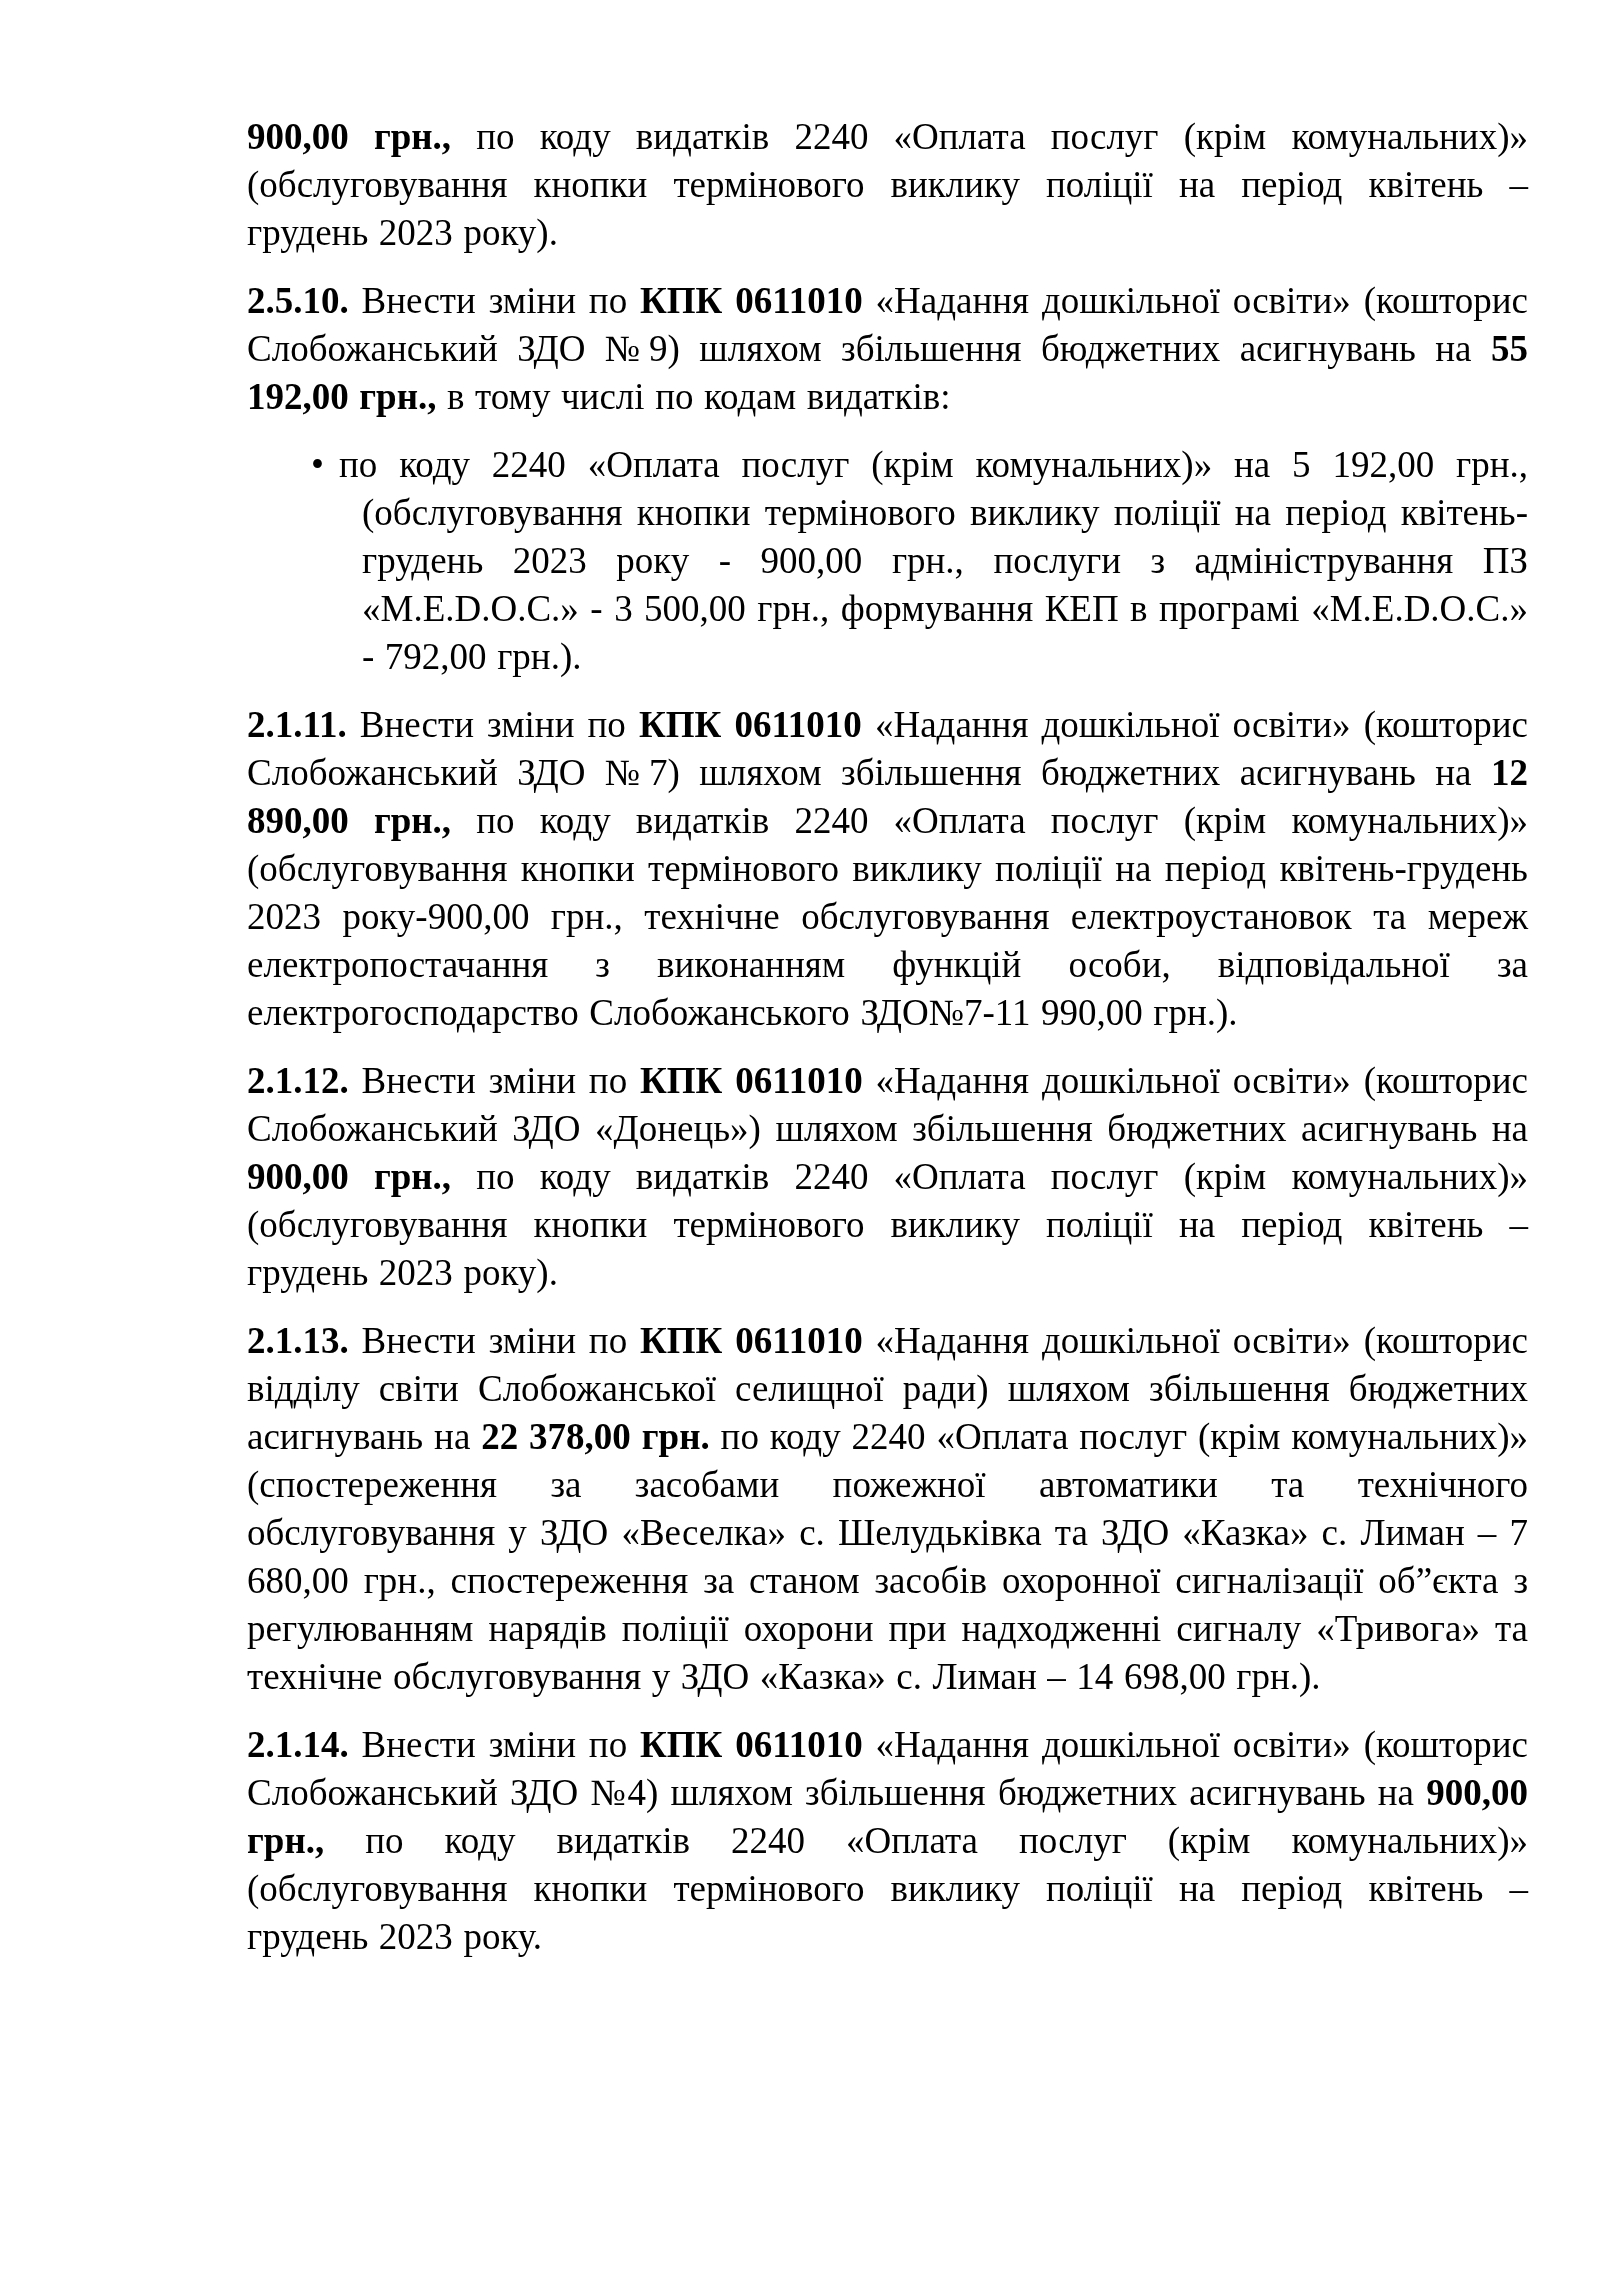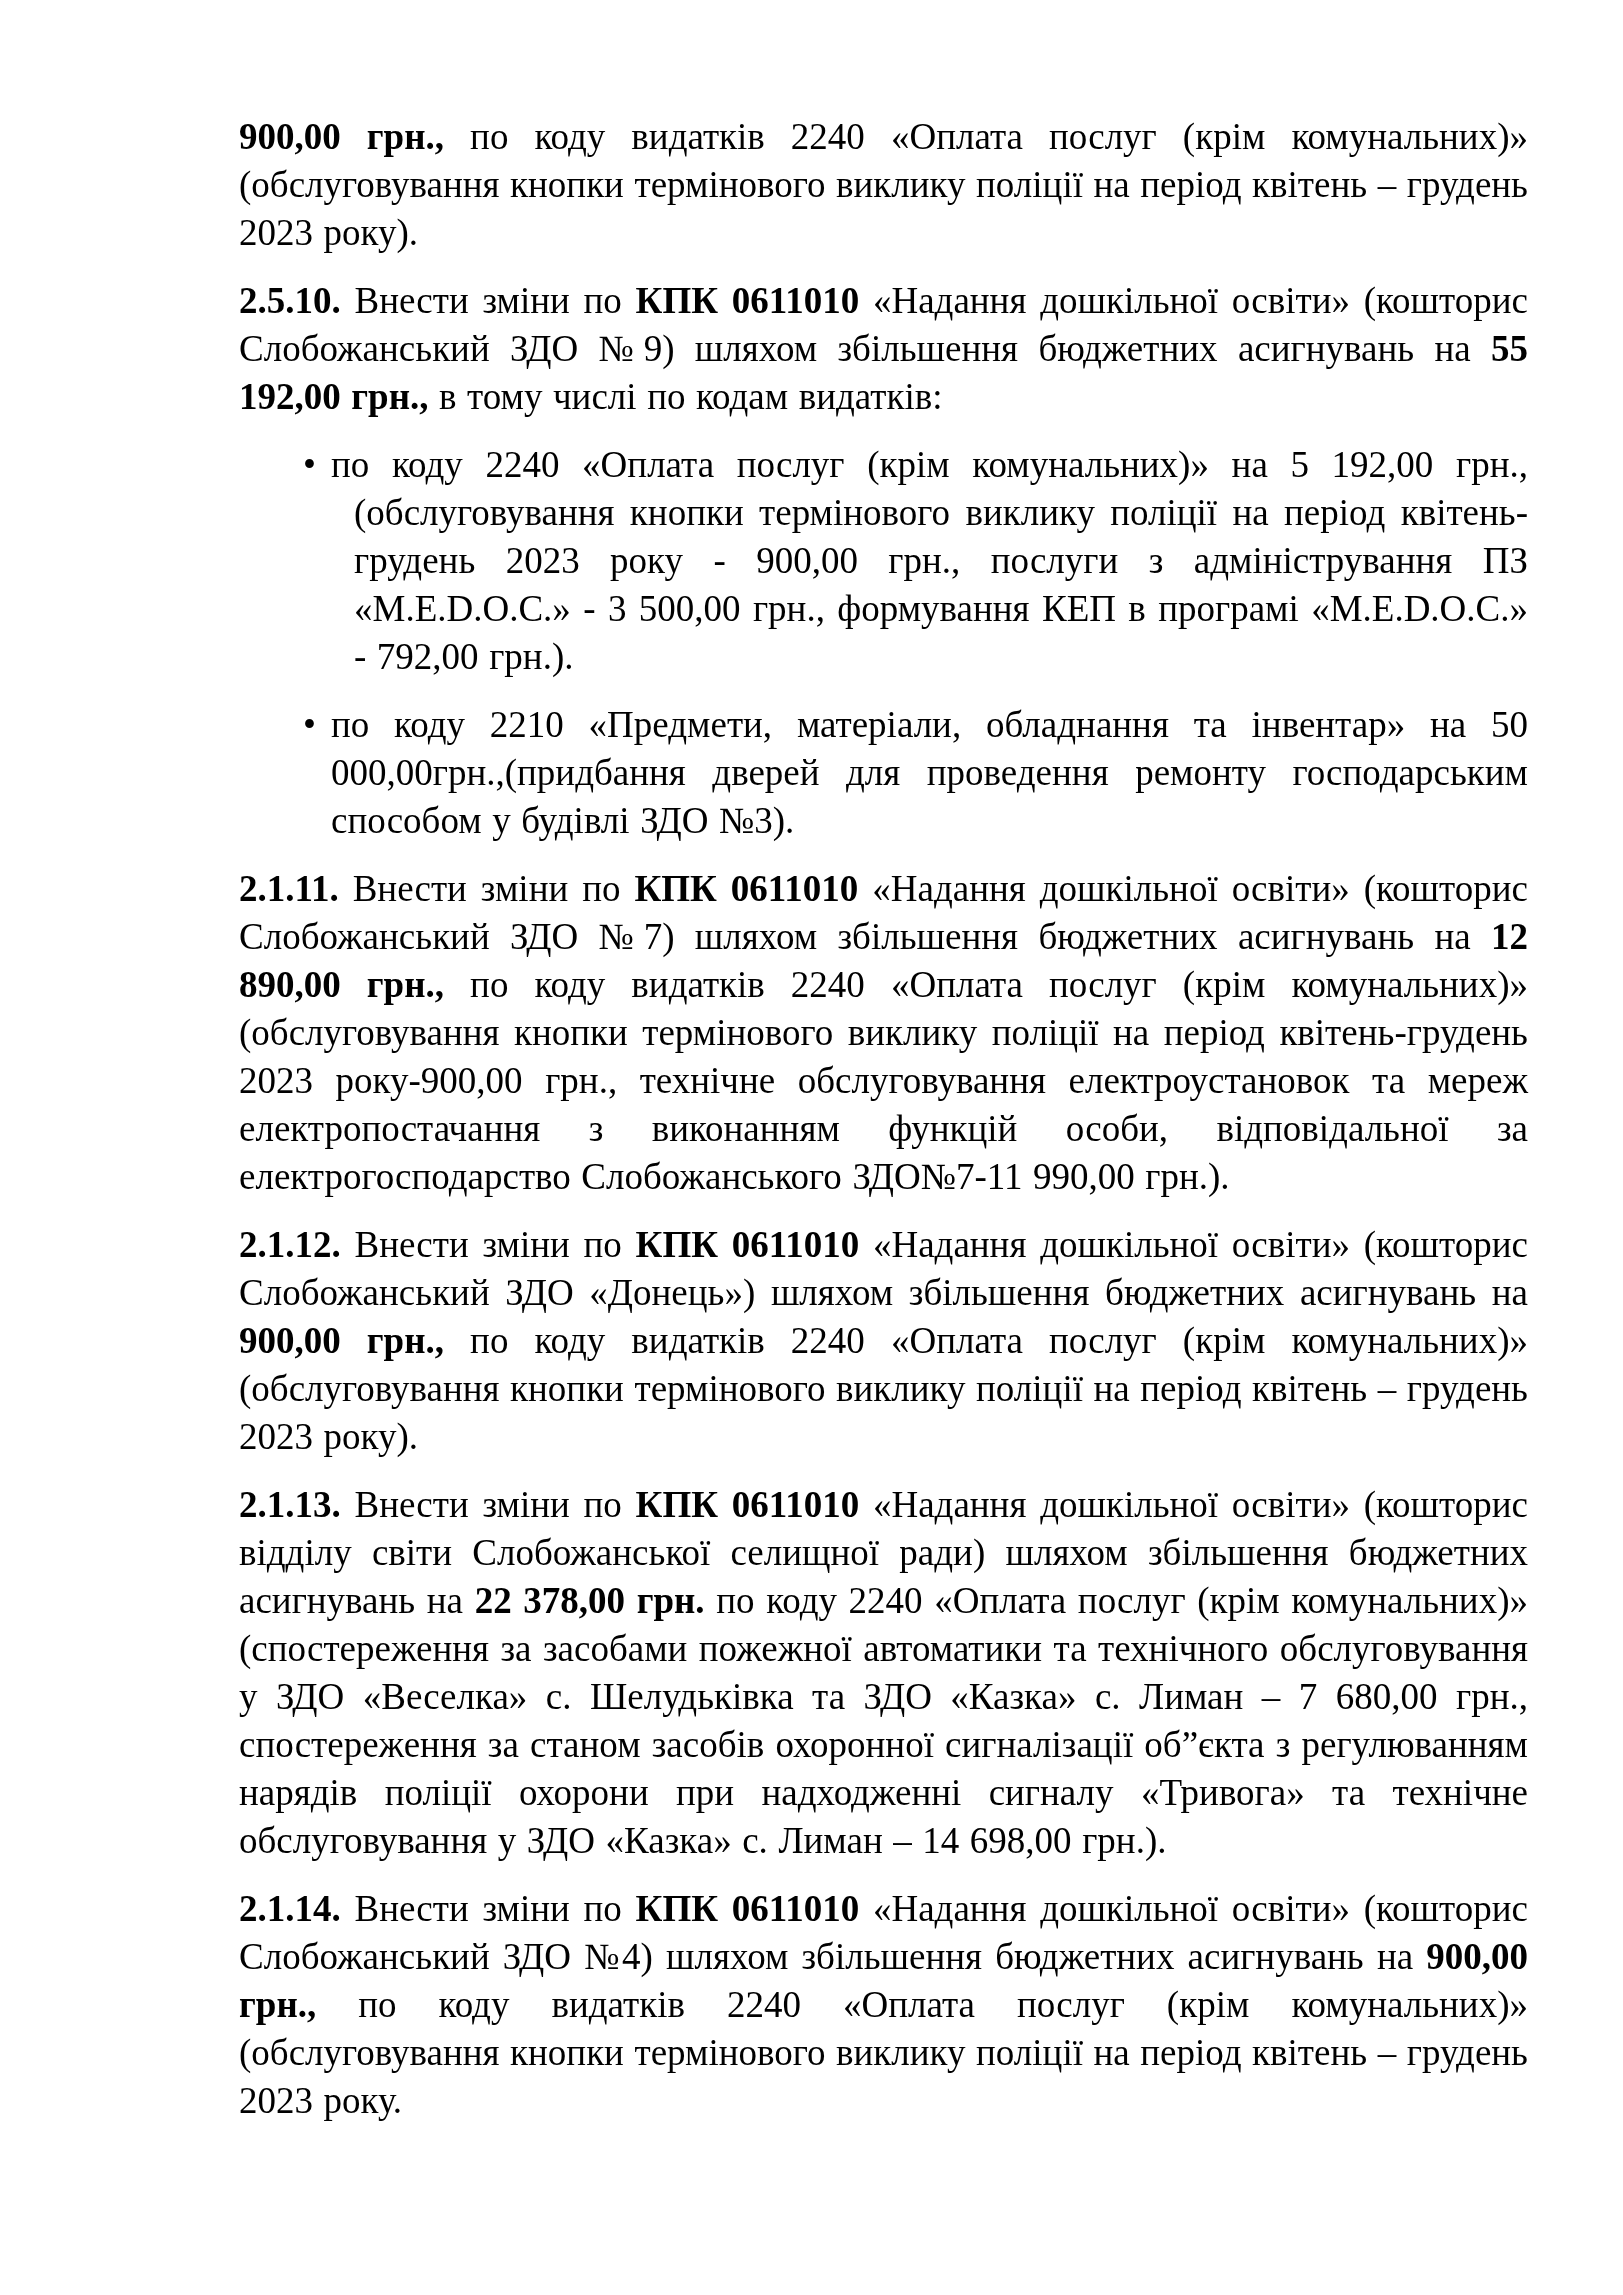--- a/index.html
+++ b/index.html
@@ -16,21 +16,21 @@
     font-family: "Liberation Serif", "DejaVu Serif", serif;
     overflow: hidden;
   }
   .content {
     position: absolute;
     left: 239px;
     top: 113px;
     width: 1289px;
   }
   p.para {
-    margin: 0 0 20px 0;
+    margin: 0 0 20px 8px;
     font-size: 37px;
     line-height: 48px;
     text-align: justify;
     word-spacing: 1.3px;
   }
   p.para .b {
     font-weight: bold;
   }
   
   p.bullet-deep {
@@ -54,20 +54,19 @@
   }
 </style>
 </head>
 <body>
 
 <div class="page">
   <div class="content" id="doc-body">
       <p class="para body"><span class="b">900,00 грн.,</span><span> по коду видатків 2240 «Оплата послуг (крім комунальних)» (обслуговування кнопки термінового виклику поліції на період квітень – грудень 2023 року).</span></p>
       <p class="para body"><span class="b">2.5.10.</span><span> Внести зміни по </span><span class="b">КПК 0611010</span><span> «Надання дошкільної освіти» (кошторис Слобожанський ЗДО №9) шляхом збільшення бюджетних асигнувань на </span><span class="b">55 192,00 грн.,</span><span> в тому числі по кодам видатків:</span></p>
       <p class="para bullet-deep"><span class="marker">•</span><span>по коду 2240 «Оплата послуг (крім комунальних)» на 5 192,00 грн., (обслуговування кнопки термінового виклику поліції на період квітень-грудень 2023 року - 900,00 грн., послуги з адміністрування ПЗ «M.E.D.O.C.» - 3 500,00 грн., формування КЕП в програмі «M.E.D.O.C.» - 792,00 грн.).</span></p>
-      <p class="para bullet"><span class="marker">•</span><span>по коду 2210 «Предмети, матеріали, обладнання та інвентар» на 50 000,00грн.,(придбання дверей для проведення ремонту господарським способом у будівлі ЗДО №3).</span></p>
       <p class="para body"><span class="b">2.1.11.</span><span> Внести зміни по </span><span class="b">КПК 0611010</span><span> «Надання дошкільної освіти» (кошторис Слобожанський ЗДО №7) шляхом збільшення бюджетних асигнувань на </span><span class="b">12 890,00 грн.,</span><span> по коду видатків 2240 «Оплата послуг (крім комунальних)» (обслуговування кнопки термінового виклику поліції на період квітень-грудень 2023 року-900,00 грн., технічне обслуговування електроустановок та мереж електропостачання з виконанням функцій особи, відповідальної за електрогосподарство Слобожанського ЗДО№7-11 990,00 грн.).</span></p>
       <p class="para body"><span class="b">2.1.12.</span><span> Внести зміни по </span><span class="b">КПК 0611010</span><span> «Надання дошкільної освіти» (кошторис Слобожанський ЗДО «Донець») шляхом збільшення бюджетних асигнувань на </span><span class="b">900,00 грн.,</span><span> по коду видатків 2240 «Оплата послуг (крім комунальних)» (обслуговування кнопки термінового виклику поліції на період квітень – грудень 2023 року).</span></p>
       <p class="para body"><span class="b">2.1.13.</span><span> Внести зміни по </span><span class="b">КПК 0611010</span><span> «Надання дошкільної освіти» (кошторис відділу світи Слобожанської селищної ради) шляхом збільшення бюджетних асигнувань на </span><span class="b">22 378,00 грн.</span><span> по коду 2240 «Оплата послуг (крім комунальних)» (спостереження за засобами пожежної автоматики та технічного обслуговування у ЗДО «Веселка» с. Шелудьківка та ЗДО «Казка» с. Лиман – 7 680,00 грн., спостереження за станом засобів охоронної сигналізації об”єкта з регулюванням нарядів поліції охорони при надходженні сигналу «Тривога» та технічне обслуговування у ЗДО «Казка» с. Лиман – 14 698,00 грн.).</span></p>
       <p class="para body"><span class="b">2.1.14.</span><span> Внести зміни по </span><span class="b">КПК 0611010</span><span> «Надання дошкільної освіти» (кошторис Слобожанський ЗДО №4) шляхом збільшення бюджетних асигнувань на </span><span class="b">900,00 грн.,</span><span> по коду видатків 2240 «Оплата послуг (крім комунальних)» (обслуговування кнопки термінового виклику поліції на період квітень – грудень 2023 року.</span></p>
     </div>
 </div>
 
 
 </body></html>

